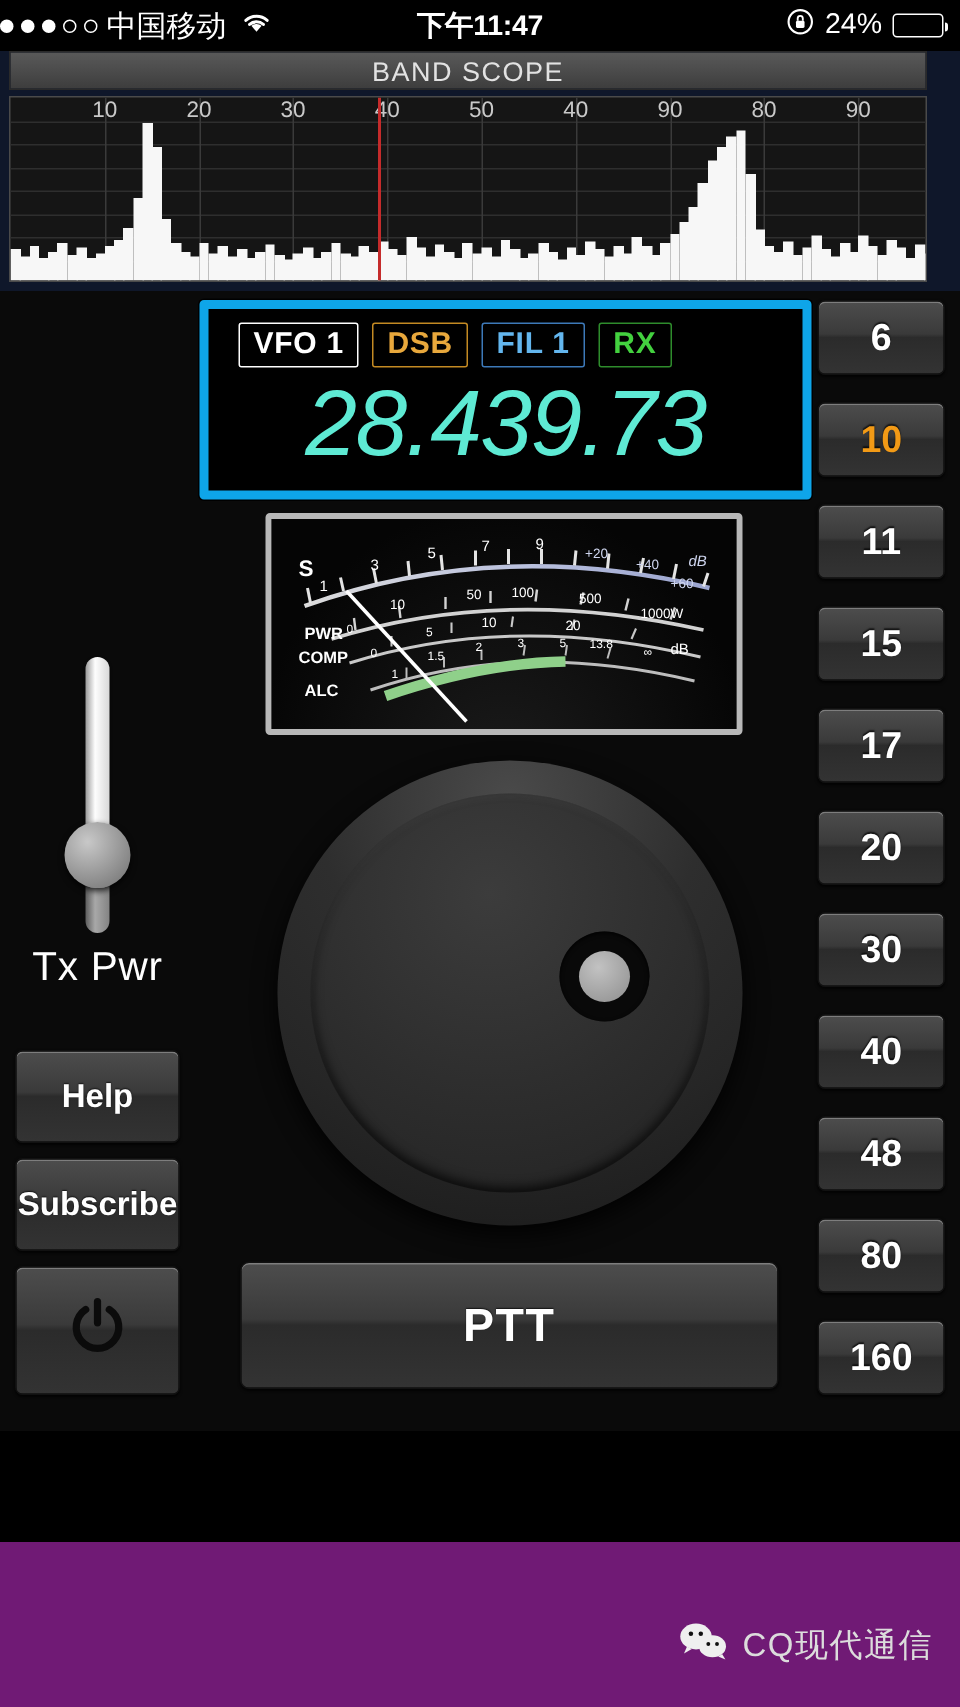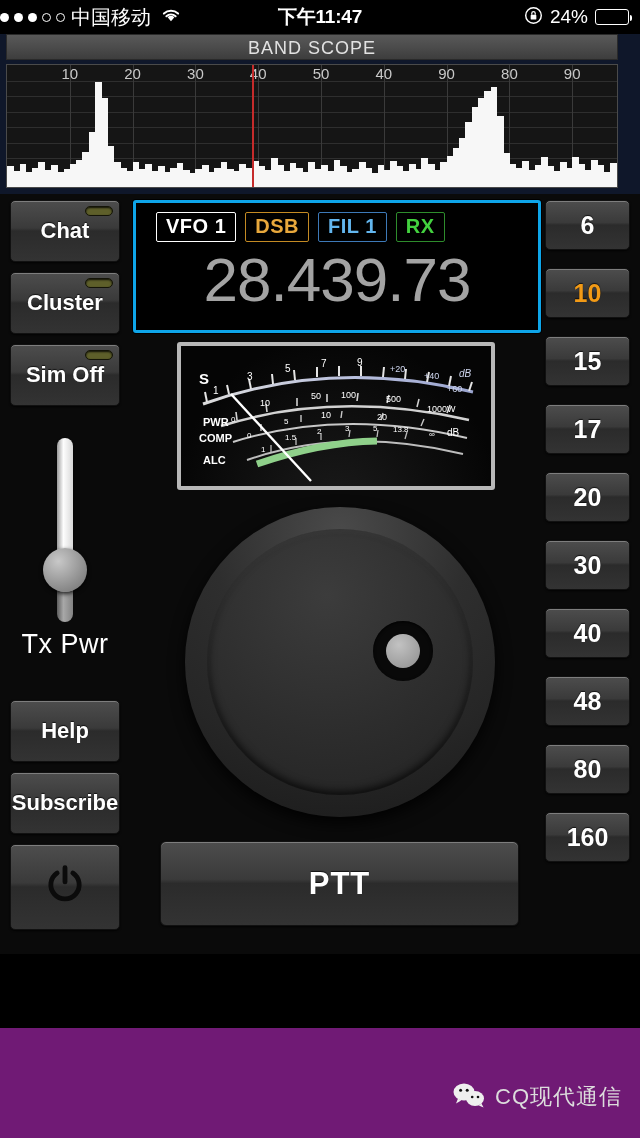--- a/index.html
+++ b/index.html
@@ -103,32 +103,32 @@
     position:absolute; left:0; right:0; top:203px; text-align:center;
     font-size:27px; font-weight:400; letter-spacing:0.5px;
   }
 
   #leftcol2 { position:absolute; left:10px; top:506px; width:110px; }
   .powericon { width:42px; height:42px; }
 
   
   #vfo {
     position:absolute; left:133px; top:6px; width:408px; height:133px;
-    background:#000; border:3px solid #0ea5e9; border-radius:3px;
+    background:#000; border:6px solid #0ea5e9; border-radius:3px;
     box-shadow:0 0 0 1px #000, inset 0 0 14px #000;
   }
   #badges { display:flex; gap:9px; padding:9px 0 0 20px; }
   .badge {
     font-size:20px; font-weight:700; padding:2px 9px 3px 9px;
     border:1.5px solid; border-radius:2px; letter-spacing:0.5px;
     text-shadow:none;
   }
   #freq {
     text-align:center; font-size:62px; font-weight:400; letter-spacing:-1px;
-    line-height:76px; color:#a3a3a3;
+    line-height:76px; color:#5eead4;font-style:italic;
   }
 
   
   #smeter {
     position:absolute; left:177px; top:148px; width:318px; height:148px;
     background:#0b0b0b; border:4px solid #b8b8b8; border-radius:3px;
     overflow:hidden;
   }
   #smeter-inner { position:absolute; inset:0; background:radial-gradient(ellipse at 50% 120%,#1b1b1b,#050505 75%); }
 
@@ -340,34 +340,20 @@
       <div class="spec-bar" style="left: 602.88px; width: 6.88px; height: 23.9568px; background: rgb(247, 247, 247);"></div>
       <div class="spec-bar" style="left: 609.16px; width: 6.88px; height: 18.2528px; background: rgb(247, 247, 247);"></div>
       <div class="spec-bar" style="left: 615.44px; width: 6.88px; height: 13.6896px; background: rgb(247, 247, 247);"></div>
       <div class="spec-bar" style="left: 621.72px; width: 6.88px; height: 15.9712px; background: rgb(247, 247, 247);"></div>
       <div id="marker" style="left: 244.92px; background: rgb(197, 43, 43);"></div>
     </div>
 </div>
 
 <div id="main">
 
-  <div id="leftcol">
-      <div class="btn sidebtn">
-        <span>Chat</span>
-        <span class="led" style="background: rgb(94, 95, 42);"></span>
-      </div>
-      <div class="btn sidebtn">
-        <span>Cluster</span>
-        <span class="led" style="background: rgb(94, 95, 42);"></span>
-      </div>
-      <div class="btn sidebtn">
-        <span>Sim Off</span>
-        <span class="led" style="background: rgb(94, 95, 42);"></span>
-      </div>
-    </div>
 
   <div id="slider-area">
     <div id="slider-track-up"></div>
     <div id="slider-track-dn"></div>
     <div id="slider-knob"></div>
     <div id="slider-label">Tx Pwr</div>
   </div>
 
   <div id="leftcol2">
       <div class="btn sidebtn">
@@ -502,20 +488,23 @@
   <div id="ptt" class="btn">PTT</div>
 
   <div id="bands">
       <div class="btn bandbtn">
         <span>6</span>
       </div>
       <div class="btn bandbtn active" style="color: rgb(242, 154, 22);">
         <span>10</span>
       </div>
       <div class="btn bandbtn">
+        <span>11</span>
+      </div>
+      <div class="btn bandbtn">
         <span>15</span>
       </div>
       <div class="btn bandbtn">
         <span>17</span>
       </div>
       <div class="btn bandbtn">
         <span>20</span>
       </div>
       <div class="btn bandbtn">
         <span>30</span>

